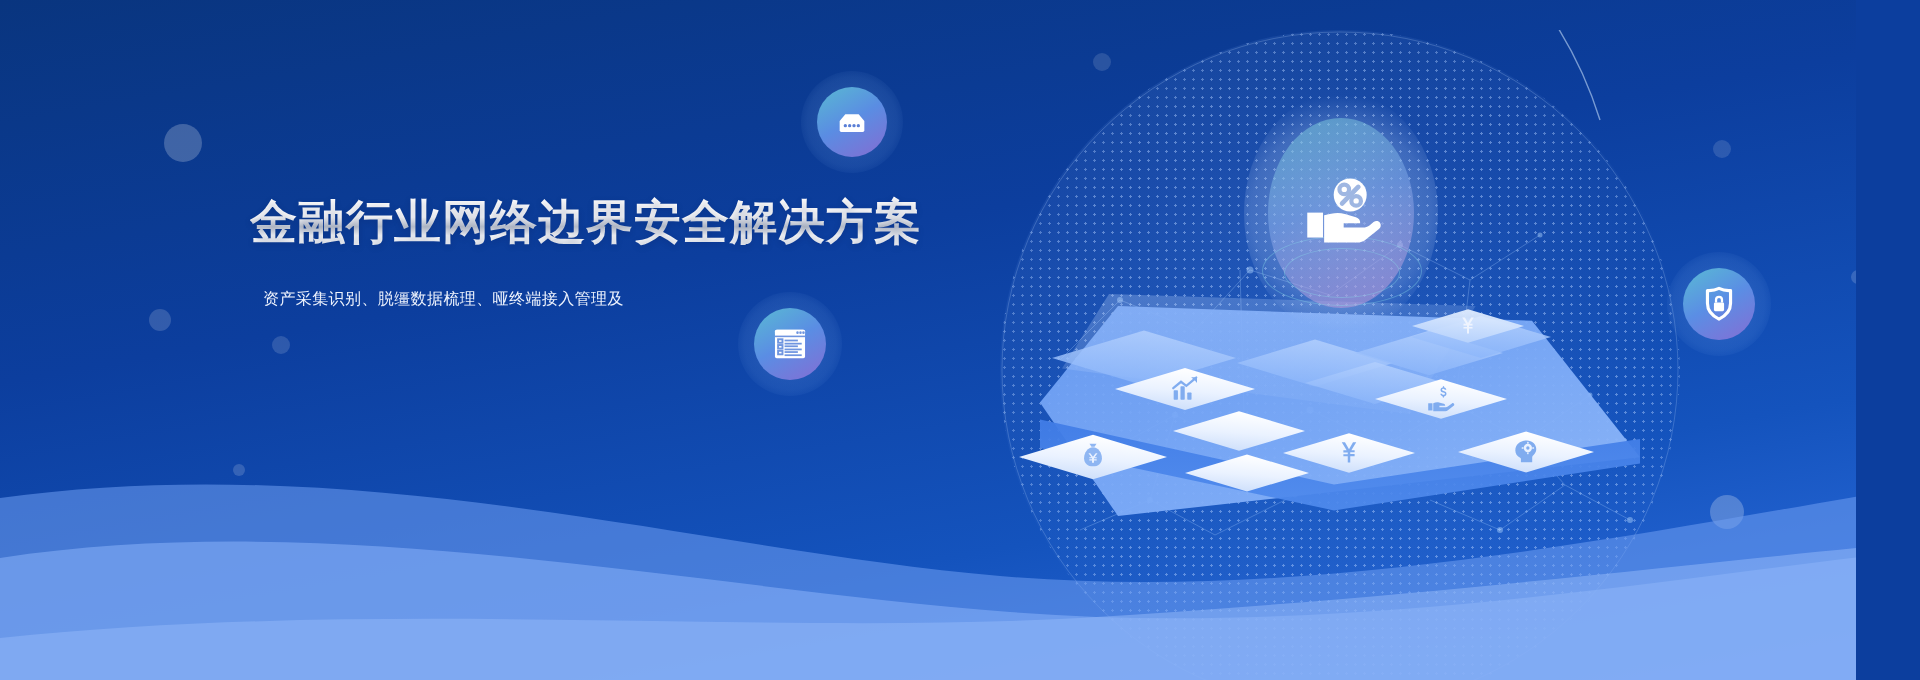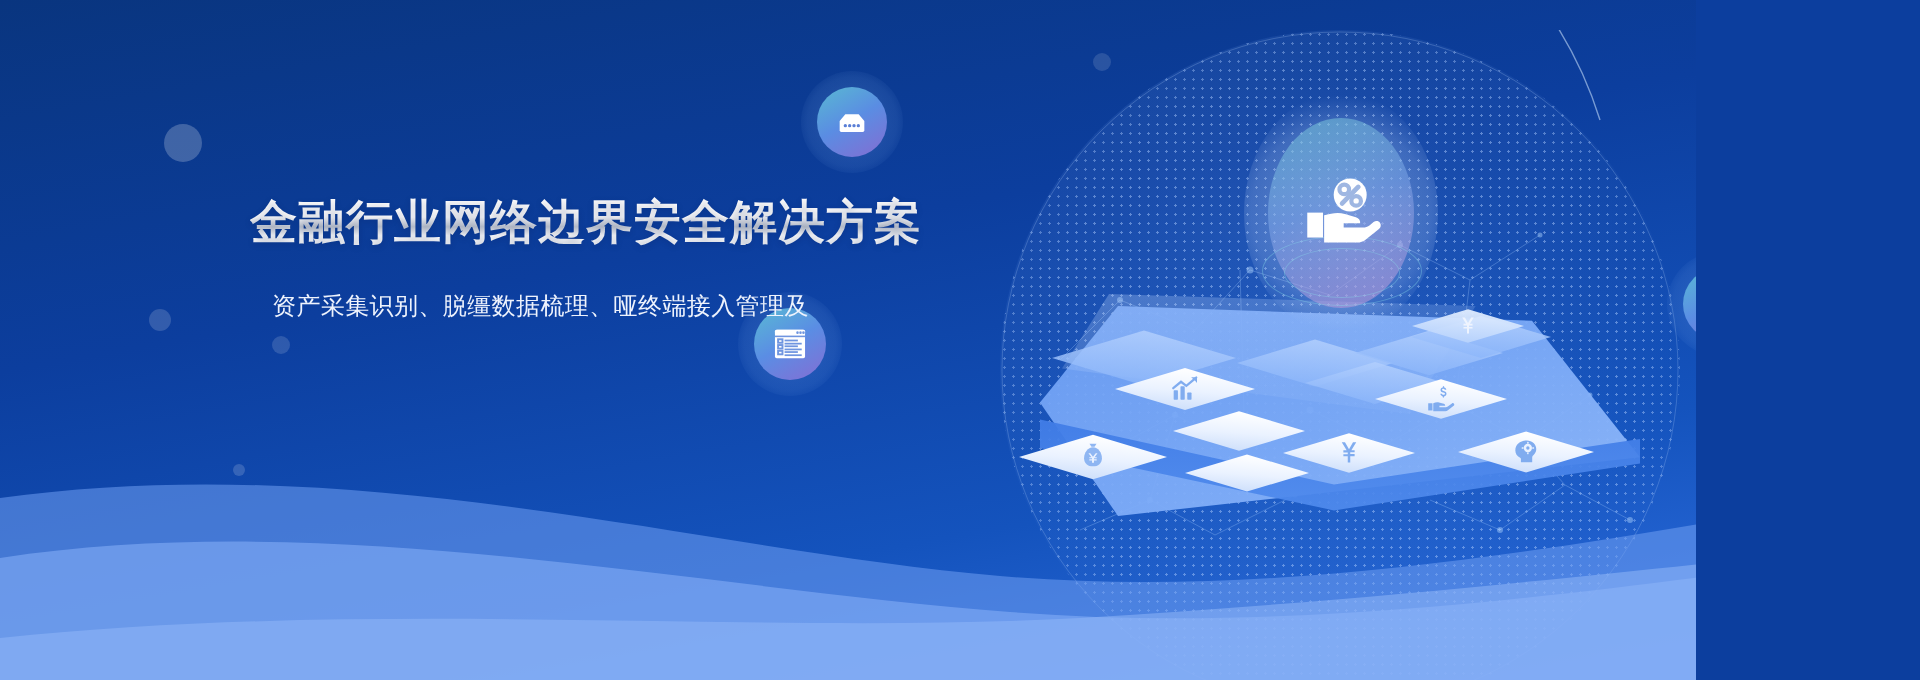--- a/index.html
+++ b/index.html
@@ -3,21 +3,21 @@
 <meta charset="utf-8">
 <style>
   * { margin:0; padding:0; box-sizing:border-box; }
   html, body {
     width:1920px; height:680px; overflow:hidden;
     font-family:"Liberation Sans","DejaVu Sans",sans-serif;
     background:#0c3e9e;
   }
 
   #banner {
-    position:relative; width:1696px; height:680px; overflow:hidden;
+    position:relative; width:1856px; height:680px; overflow:hidden;
     background:linear-gradient(170deg,#09357f 0%,#0c3e9e 38%,#1453bd 72%,#2e6ee0 100%);
   }
 
   
   .layer { position:absolute; inset:0; pointer-events:none; }
 
   .deco-dot { position:absolute; border-radius:50%; background:rgba(255,255,255,.20); }
 
   
   #globe-wrap { position:absolute; left:1000px; top:30px; width:680px; height:680px; }
@@ -110,22 +110,22 @@
   #copy { position:absolute; left:250px; top:196px; width:760px; }
   #title {
     font-size:47px; line-height:1.12; font-weight:700; letter-spacing:1px;
     background:linear-gradient(180deg,#ffffff 0%,#ffffff 40%,#c6ccd6 58%,#ffffff 74%,#e9edf3 100%);
     -webkit-background-clip:text; background-clip:text;
     -webkit-text-fill-color:transparent; color:transparent;
     text-shadow:0 2px 6px rgba(0,20,70,.18);
     white-space:nowrap;
   }
   #subtitle {
-    margin-top:36px; margin-left:22px;
-    font-size:24px; line-height:1.75; color:#eef3fd; font-weight:400;
+    margin-top:36px; margin-left:13px;
+    font-size:16px; line-height:1.75; color:#eef3fd; font-weight:400;
     letter-spacing:.4px;
   }
   #subtitle .sub-line { display:block; }
 </style>
 </head>
 <body>
 
 <div id="banner">
 
   <div class="layer" id="deco-layer">

